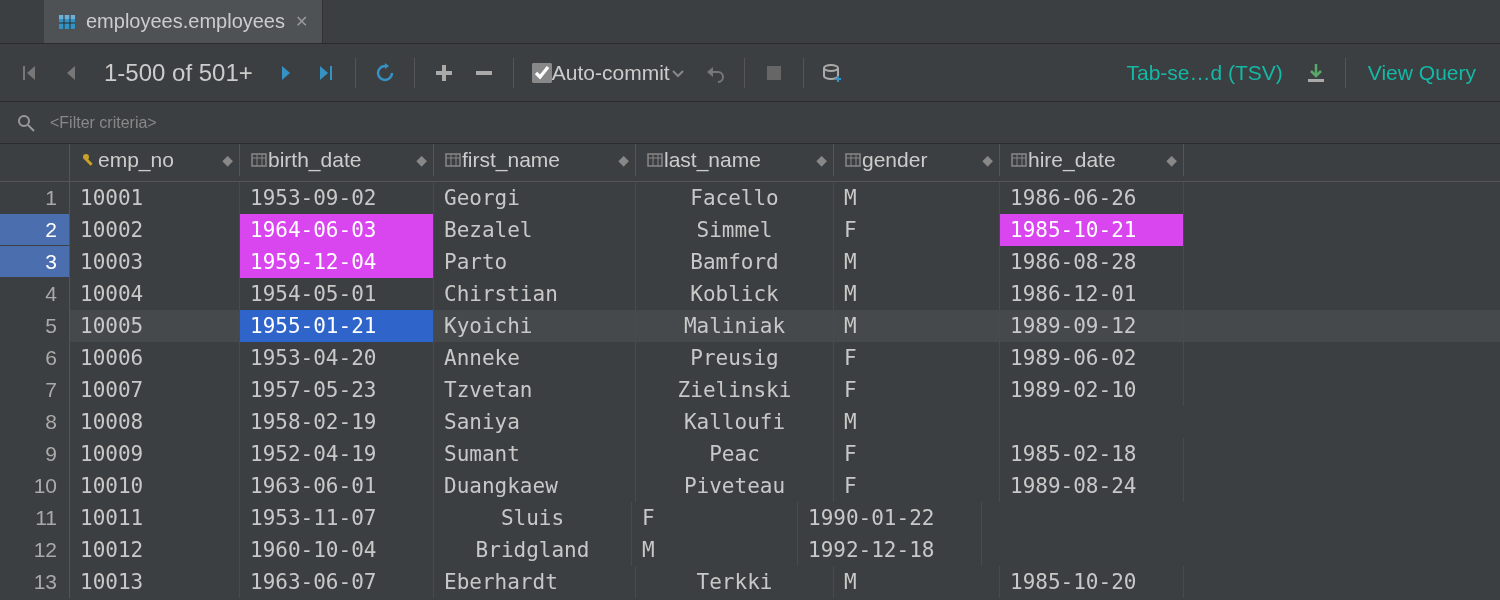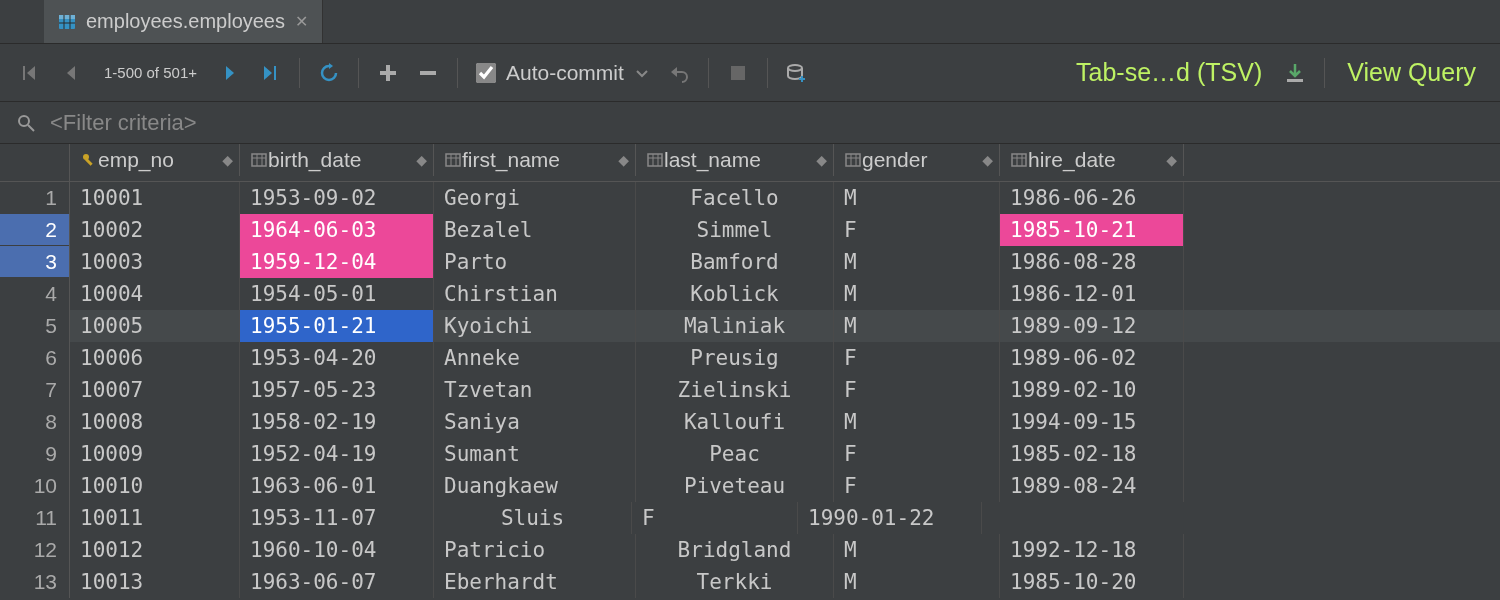--- a/index.html
+++ b/index.html
@@ -58,52 +58,52 @@
   }
   .tb-btn.disabled { color: #666; }
   .tb-sep {
     width: 1px; height: 30px;
     background: #555;
     margin: 0 6px;
   }
   .tb-text {
     padding: 0 10px;
     color: #cccccc;
-    font-size: 15px;
+    font-size: 24px;
   }
   .autocommit {
-    display: flex; align-items: center; gap: 10px;
+    display: flex; align-items: center; 
     color: #cccccc;
     font-size: 21px;
     padding: 0 6px;
   }
   .autocommit input[type=checkbox] {
     width: 20px; height: 20px;
     accent-color: #888;
   }
   .spacer { flex: 1; }
   .tb-link {
-    color: #bef264;
-    font-size: 25px;
+    color: #14b8a6;
+    font-size: 21px;
     padding: 0 10px;
     cursor: pointer;
   }
 
   
   .filter-row {
     height: 42px;
     display: flex;
     align-items: center;
     padding: 0 16px;
     gap: 14px;
     border-bottom: 1px solid #2b2b2b;
   }
   .filter-input {
     color: #888;
-    font-size: 22px;
+    font-size: 16px;
   }
 
   
   .table-wrap {
     display: flex;
   }
   .gutter {
     background: #3c3f41;
     border-right: 1px solid #555;
   }
@@ -157,21 +157,21 @@
   }
   .td-cell {
     border-right: 1px solid #4a4a4a;
     padding: 0 10px;
     font-family: "Menlo","Consolas",monospace;
     font-size: 21px;
     color: #c8c8c8;
     overflow: hidden;
     white-space: nowrap;
   }
-  .td-cell.sel { background: #ec4899; color: #fff; }
+  .td-cell.sel { background: #d946ef; color: #fff; }
   .td-cell.sel-focus { background: #2f65ca; color: #fff; }
   .td-row.row-hi { background: #45494b; }
 
   
   .c0 { width: 170px; }
   .c1 { width: 194px; }
   .c2 { width: 202px; }
   .c3 { width: 198px; justify-content: center; }
   .c4 { width: 166px; }
   .c5 { width: 184px; }
@@ -439,21 +439,20 @@
           <div class="td-cell c3">Zielinski</div>
           <div class="td-cell c4">F</div>
           <div class="td-cell c5">1989-02-10</div>
         </div>
         <div class="td-row">
           <div class="td-cell c0">10008</div>
           <div class="td-cell c1">1958-02-19</div>
           <div class="td-cell c2">Saniya</div>
           <div class="td-cell c3">Kalloufi</div>
           <div class="td-cell c4">M</div>
-          <div class="td-cell c5">1994-09-15</div>
         </div>
         <div class="td-row">
           <div class="td-cell c0">10009</div>
           <div class="td-cell c1">1952-04-19</div>
           <div class="td-cell c2">Sumant</div>
           <div class="td-cell c3">Peac</div>
           <div class="td-cell c4">F</div>
           <div class="td-cell c5">1985-02-18</div>
         </div>
         <div class="td-row">
@@ -467,21 +466,20 @@
         <div class="td-row">
           <div class="td-cell c0">10011</div>
           <div class="td-cell c1">1953-11-07</div>
           <div class="td-cell c3">Sluis</div>
           <div class="td-cell c4">F</div>
           <div class="td-cell c5">1990-01-22</div>
         </div>
         <div class="td-row">
           <div class="td-cell c0">10012</div>
           <div class="td-cell c1">1960-10-04</div>
-          <div class="td-cell c2">Patricio</div>
           <div class="td-cell c3">Bridgland</div>
           <div class="td-cell c4">M</div>
           <div class="td-cell c5">1992-12-18</div>
         </div>
         <div class="td-row">
           <div class="td-cell c0">10013</div>
           <div class="td-cell c1">1963-06-07</div>
           <div class="td-cell c2">Eberhardt</div>
           <div class="td-cell c3">Terkki</div>
           <div class="td-cell c4">M</div>

